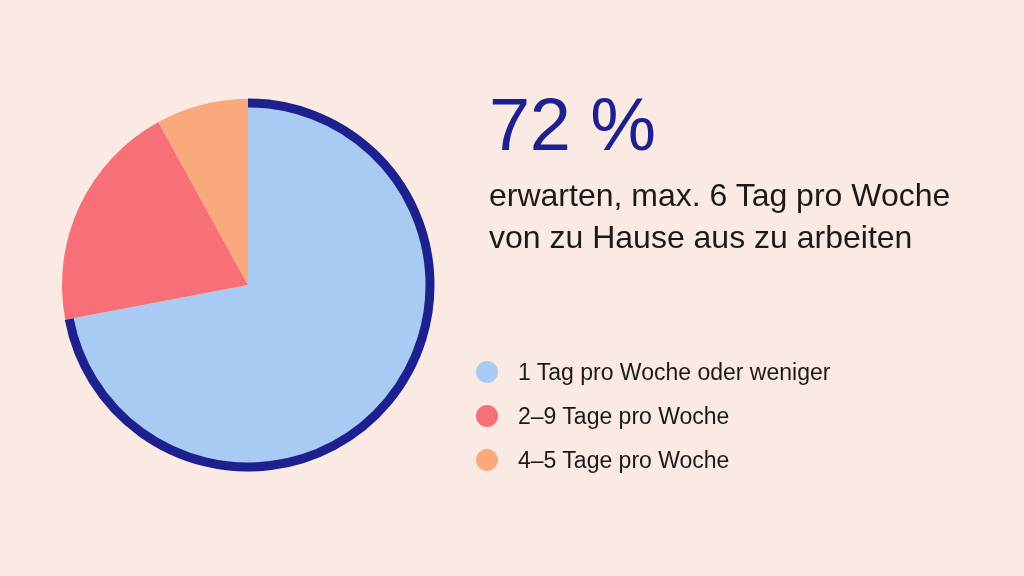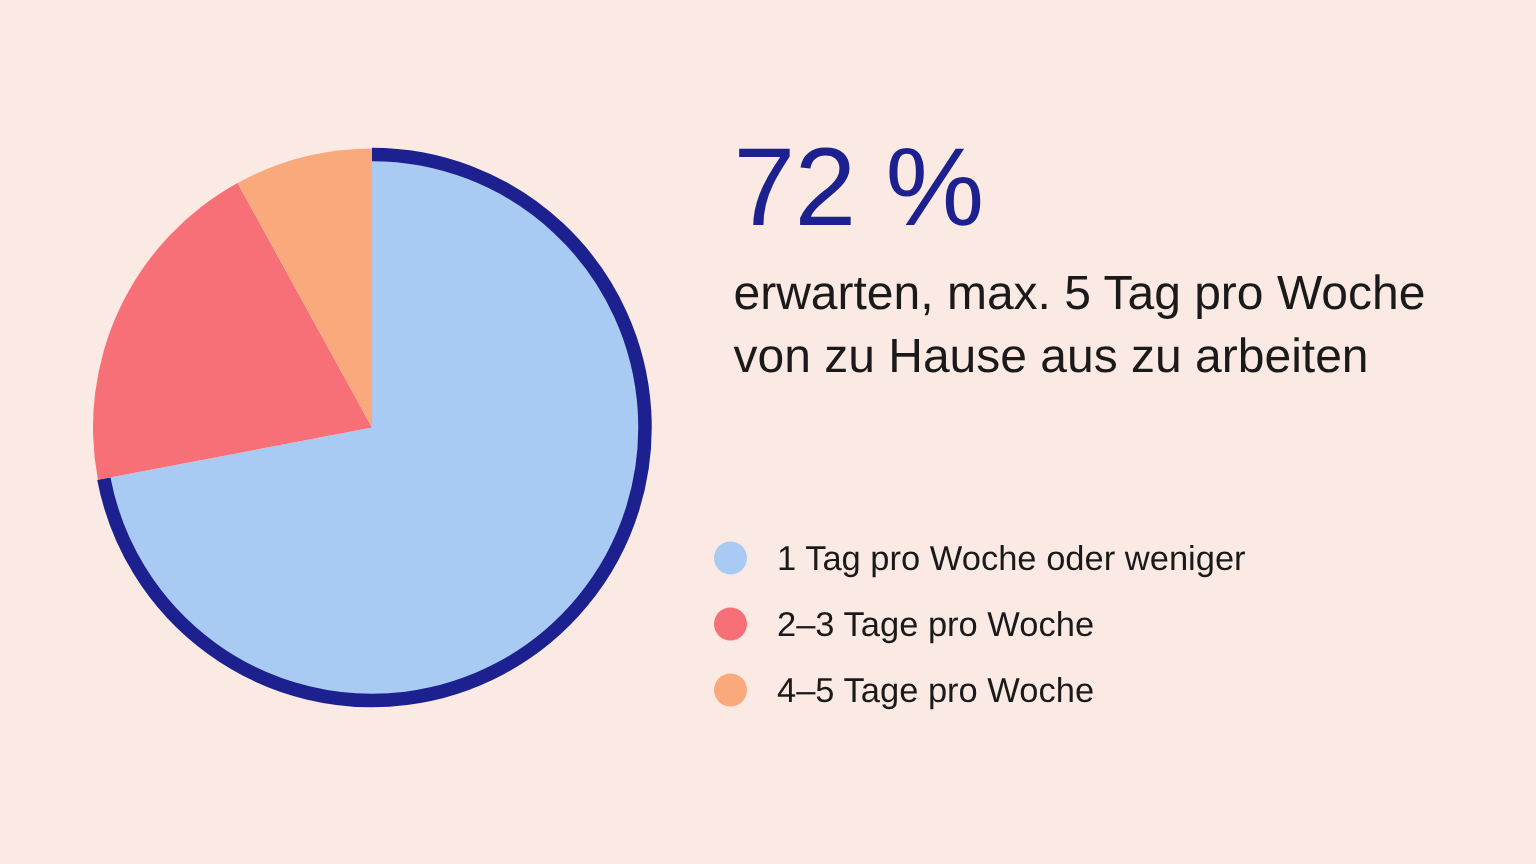--- a/index.html
+++ b/index.html
@@ -93,33 +93,33 @@
     <svg id="pie-svg" width="480" height="576" viewBox="0 0 480 576">
         <path d="M 248 285 L 248 99 A 186 186 0 1 1 65.2945713644639 319.85292451294475 Z" fill="#a9cbf3"></path>
         <path d="M 248 285 L 65.2945713644639 319.85292451294475 A 186 186 0 0 1 158.3938166170808 122.00695751184145 Z" fill="#f87077"></path>
         <path d="M 248 285 L 158.3938166170808 122.00695751184145 A 186 186 0 0 1 247.99999999999997 99 Z" fill="#f9a97c"></path>
         <path d="M 248 103 A 182 182 0 1 1 69.22372036737866 319.10339925460187" fill="none" stroke="#1d218f" stroke-width="9" stroke-linecap="butt"></path>
       </svg>
   </div>
 
   <div id="callout">
     <div id="big-stat" style="color: rgb(29, 33, 143);">72 %</div>
-    <div id="callout-text" style="color: rgb(26, 26, 26);">erwarten, max. 5 Tag pro Woche von zu Hause aus zu arbeiten</div>
+    <div id="callout-text" style="color: rgb(26, 26, 26);">erwarten, max. 6 Tag pro Woche von zu Hause aus zu arbeiten</div>
   </div>
 
   <div id="legend">
 
     <div class="legend-row">
       <span class="legend-swatch" style="background: rgb(169, 203, 243);"></span>
       <span class="legend-label">1 Tag pro Woche oder weniger</span>
     </div>
 
     <div class="legend-row">
       <span class="legend-swatch" style="background: rgb(248, 112, 119);"></span>
-      <span class="legend-label">2–3 Tage pro Woche</span>
+      <span class="legend-label">2–9 Tage pro Woche</span>
     </div>
 
     <div class="legend-row">
       <span class="legend-swatch" style="background: rgb(249, 169, 124);"></span>
       <span class="legend-label">4–5 Tage pro Woche</span>
     </div>
 
   </div>
 
 </div>

